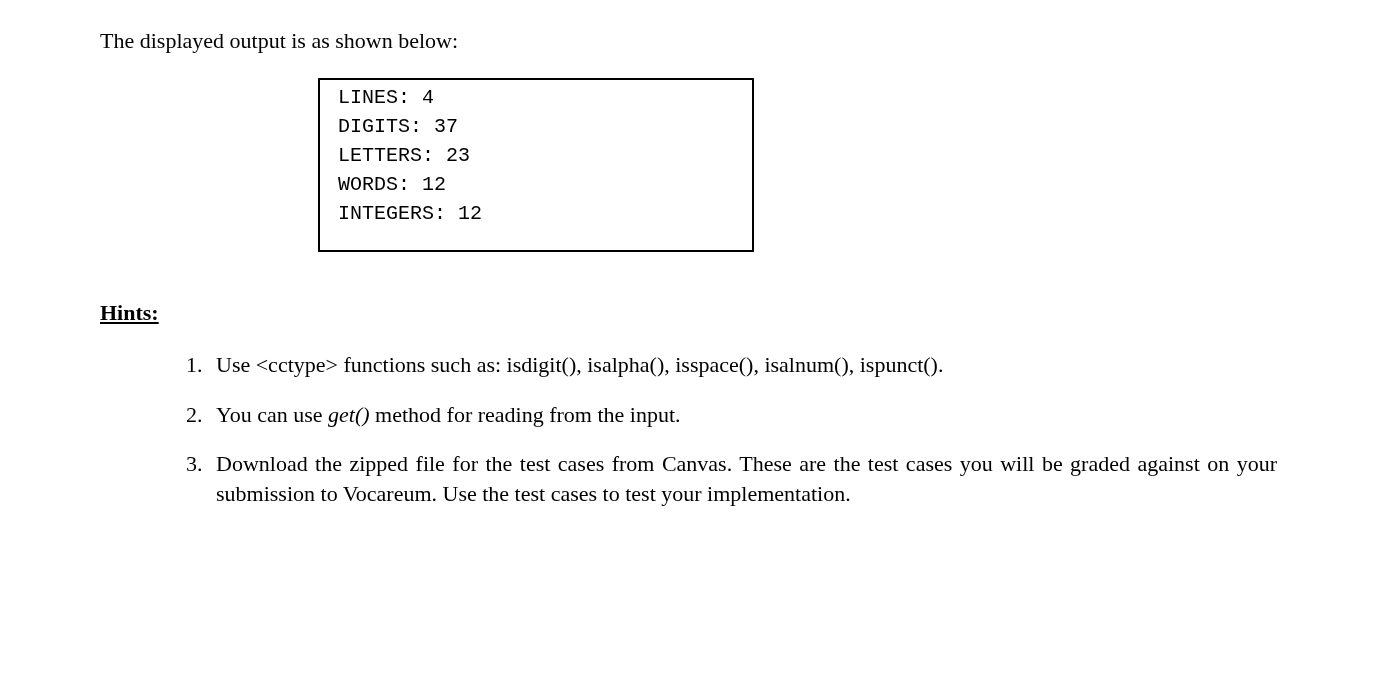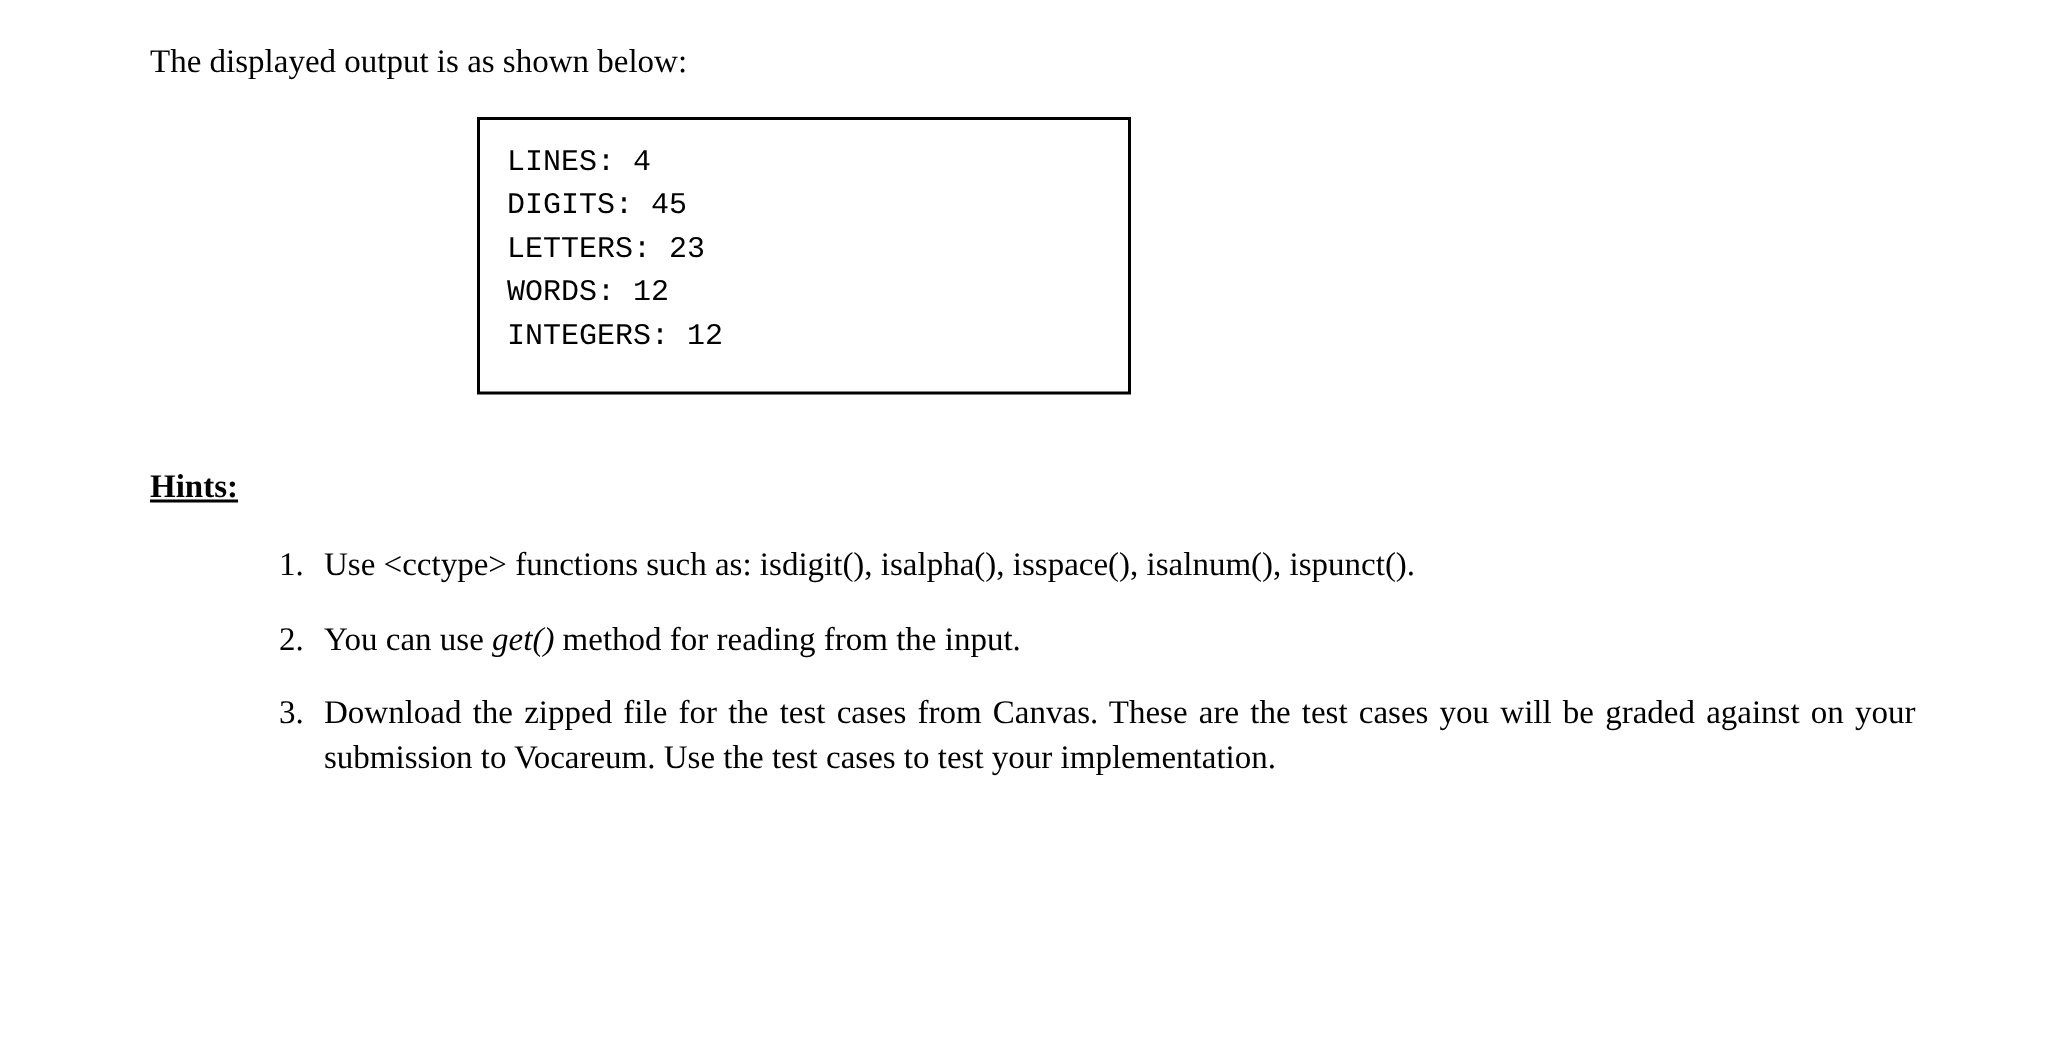--- a/index.html
+++ b/index.html
@@ -14,21 +14,21 @@
       background: #fff;
       width: 1377px;
       height: 699px;
       padding: 28px 100px 0 100px;
     }
     .intro-text {
       margin-bottom: 24px;
     }
     .output-box {
       border: 2px solid #000;
-      padding: 14px 18px 22px 18px;
+      padding: 3px 18px 22px 18px;
       margin-left: 218px;
       width: 436px;
       font-family: "Courier New", Courier, monospace;
       font-size: 20px;
       line-height: 1.45;
       margin-bottom: 48px;
     }
     .output-line {
       white-space: pre;
     }
@@ -54,21 +54,21 @@
       font-style: italic;
     }
   </style>
 </head>
 <body>
 
 <p class="intro-text">The displayed output is as shown below:</p>
 
 <div class="output-box">
   <div class="output-line">LINES: 4</div>
-  <div class="output-line">DIGITS: 45</div>
+  <div class="output-line">DIGITS: 37</div>
   <div class="output-line">LETTERS: 23</div>
   <div class="output-line">WORDS: 12</div>
   <div class="output-line">INTEGERS: 12</div>
 </div>
 
 <p class="hints-heading">Hints:</p>
 
 <ol class="hints-list">
   <li>Use &lt;cctype&gt; functions such as: isdigit(), isalpha(), isspace(), isalnum(), ispunct().</li>
   <li>

